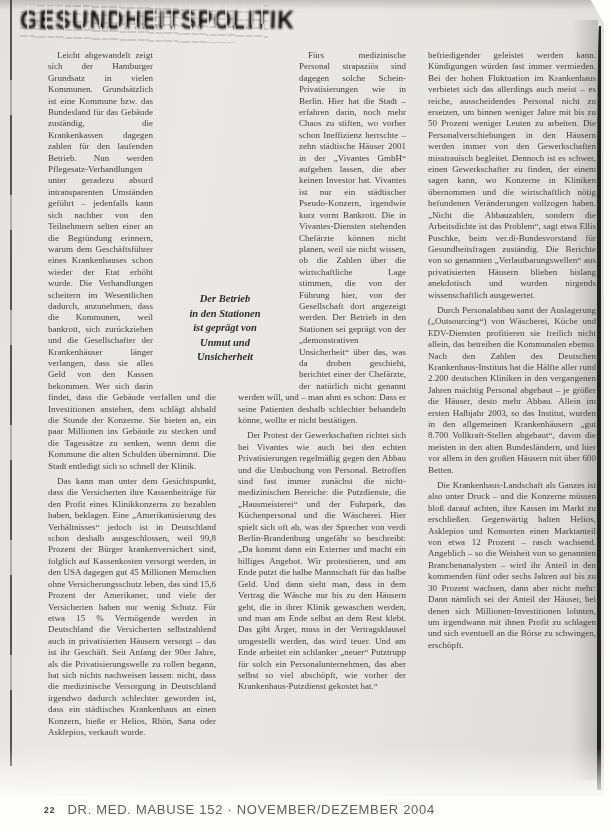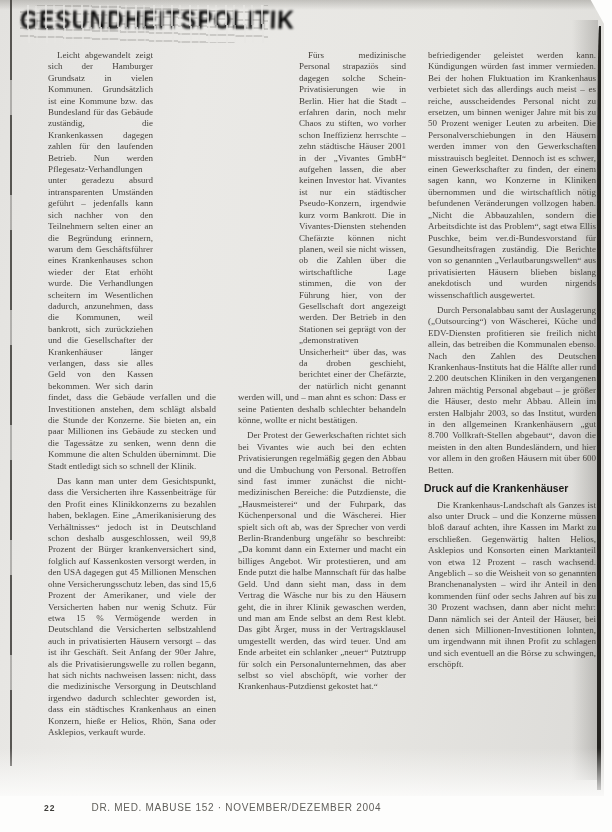--- a/index.html
+++ b/index.html
@@ -48,21 +48,21 @@
 
   
   .pullquote{position:absolute;left:158px;top:292px;width:134px;text-align:center;
        font-style:italic;font-weight:700;font-size:10.5px;line-height:14.5px;
        color:#2e2d2a;filter:blur(.35px);}
 
   
   .footer{position:absolute;left:44px;top:802px;display:flex;align-items:center;gap:12px;
        font-family:"Liberation Sans",sans-serif;filter:blur(.3px);}
   .footer .pageno{font-size:8.5px;font-weight:700;color:#3d3c38;letter-spacing:1px;}
-  .footer .issue{font-size:10px;color:#605f5a;letter-spacing:.7px;margin-left:24px;}
+  .footer .issue{font-size:13px;color:#605f5a;letter-spacing:.7px;}
 </style>
 </head>
 <body>
 
 <div class="stage">
   <div class="paper"></div>
   <div class="paper-top-smudge"></div>
   <div class="edge-left"></div>
   <div class="edge-right-shadow"></div>
   <div class="right-margin"></div>
@@ -81,24 +81,30 @@
 
   <div class="col col-2">
     <div class="pq-spacer-l"></div>
     <p>Fürs medizinische Personal strapaziös sind dagegen solche Schein-Privatisierungen wie in Berlin. Hier hat die Stadt – erfahren darin, noch mehr Chaos zu stiften, wo vorher schon Ineffizienz herrschte – zehn städtische Häuser 2001 in der „Vivantes GmbH“ aufgehen lassen, die aber keinen Investor hat. Vivantes ist nur ein städtischer Pseudo-Konzern, irgendwie kurz vorm Bankrott. Die in Vivantes-Diensten stehenden Chefärzte können nicht planen, weil sie nicht wissen, ob die Zahlen über die wirtschaftliche Lage stimmen, die von der Führung hier, von der Gesellschaft dort angezeigt werden. Der Betrieb in den Stationen sei geprägt von der „demonstrativen Unsicherheit“ über das, was da droben geschieht, berichtet einer der Chefärzte, der natürlich nicht genannt werden will, und – man ahnt es schon: Dass er seine Patienten deshalb schlechter behandeln könne, wollte er nicht bestätigen.</p>
     <p>Der Protest der Gewerkschaften richtet sich bei Vivantes wie auch bei den echten Privatisierungen regelmäßig gegen den Abbau und die Umbuchung von Personal. Betroffen sind fast immer zunächst die nicht-medizinischen Bereiche: die Putzdienste, die „Hausmeisterei“ und der Fuhrpark, das Küchenpersonal und die Wäscherei. Hier spielt sich oft ab, was der Sprecher von verdi Berlin-Brandenburg ungefähr so beschreibt: „Da kommt dann ein Externer und macht ein billiges Angebot. Wir protestieren, und am Ende putzt die halbe Mannschaft für das halbe Geld. Und dann sieht man, dass in dem Vertrag die Wäsche nur bis zu den Häusern geht, die in ihrer Klinik gewaschen werden, und man am Ende selbst an dem Rest klebt. Das gibt Ärger, muss in der Vertragsklausel umgestellt werden, das wird teuer. Und am Ende arbeitet ein schlanker „neuer“ Putztrupp für solch ein Personalunternehmen, das aber selbst so viel abschöpft, wie vorher der Krankenhaus-Putzdienst gekostet hat.“</p>
   </div>
 
   <div class="col col-3">
     <p class="noindent">befriedigender geleistet werden kann. Kündigungen würden fast immer vermieden. Bei der hohen Fluktuation im Krankenhaus verbietet sich das allerdings auch meist – es reiche, ausscheidendes Personal nicht zu ersetzen, um binnen weniger Jahre mit bis zu 50 Prozent weniger Leuten zu arbeiten. Die Personalverschiebungen in den Häusern werden immer von den Gewerkschaften misstrauisch begleitet. Dennoch ist es schwer, einen Gewerkschafter zu finden, der einem sagen kann, wo Konzerne in Kliniken übernommen und die wirtschaftlich nötig befundenen Veränderungen vollzogen haben. „Nicht die Abbauzahlen, sondern die Arbeitsdichte ist das Problem“, sagt etwa Ellis Puschke, beim ver.di-Bundesvorstand für Gesundheitsfragen zuständig. Die Berichte von so genannten „Verlautbarungswellen“ aus privatisierten Häusern blieben bislang anekdotisch und wurden nirgends wissenschaftlich ausgewertet.</p>
     <p>Durch Personalabbau samt der Auslagerung („Outsourcing“) von Wäscherei, Küche und EDV-Diensten profitieren sie freilich nicht allein, das betreiben die Kommunalen ebenso. Nach den Zahlen des Deutschen Krankenhaus-Instituts hat die Hälfte aller rund 2.200 deutschen Kliniken in den vergangenen Jahren mächtig Personal abgebaut – je größer die Häuser, desto mehr Abbau. Allein im ersten Halbjahr 2003, so das Institut, wurden in den allgemeinen Krankenhäusern „gut 8.700 Vollkraft-Stellen abgebaut“, davon die meisten in den alten Bundesländern, und hier vor allem in den großen Häusern mit über 600 Betten.</p>
-    <h3 class="mid">Druck auf die Krankenhäuser</h3>
     <p>Die Krankenhaus-Landschaft als Ganzes ist also unter Druck – und die Konzerne müssen bloß darauf achten, ihre Kassen im Markt zu erschließen. Gegenwärtig halten Helios, Asklepios und Konsorten einen Marktanteil von etwa 12 Prozent – rasch wachsend. Angeblich – so die Weisheit von so genannten Branchenanalysten – wird ihr Anteil in den kommenden fünf oder sechs Jahren auf bis zu 30 Prozent wachsen, dann aber nicht mehr: Dann nämlich sei der Anteil der Häuser, bei denen sich Millionen-Investitionen lohnten, um irgendwann mit ihnen Profit zu schlagen und sich eventuell an die Börse zu schwingen, erschöpft.</p>
   </div>
 
+  <div class="pullquote">
+    <div>Der Betrieb</div>
+    <div>in den Stationen</div>
+    <div>ist geprägt von</div>
+    <div>Unmut und</div>
+    <div>Unsicherheit</div>
+  </div>
 
   <div class="bottom-fade"></div>
 
   <div class="footer">
     <span class="pageno">22</span>
     <span class="issue">DR. MED. MABUSE 152 · NOVEMBER/DEZEMBER 2004</span>
   </div>
 </div>
 
 </body></html>

